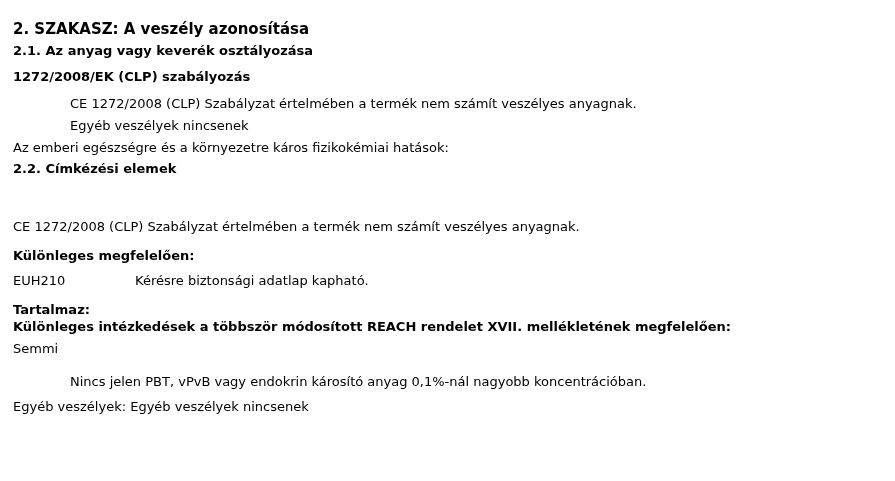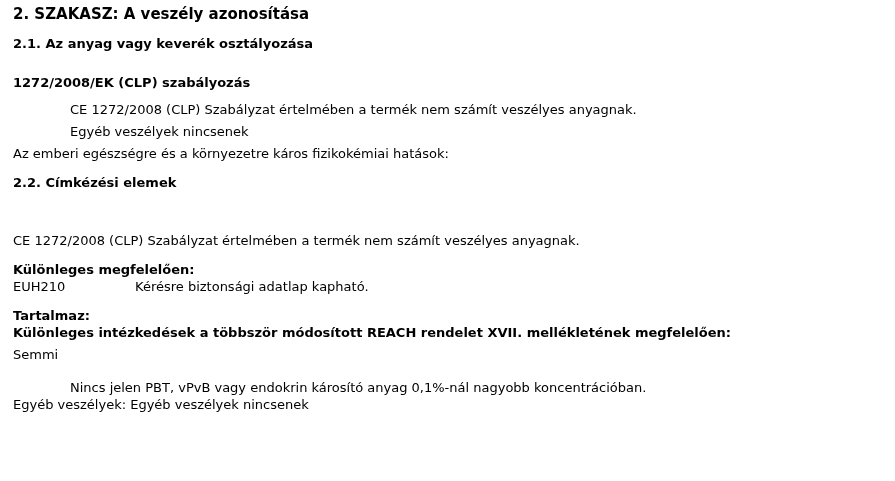--- a/index.html
+++ b/index.html
@@ -8,21 +8,21 @@
     background: #ffffff;
   }
   .doc {
     position: relative;
     width: 895px;
     height: 481px;
     background: #ffffff;
     color: #000000;
     font-family: "DejaVu Sans", "Liberation Sans", sans-serif;
     box-sizing: border-box;
-    padding: 5px 10px 0 13px;
+    padding: 20px 10px 0 13px;
     overflow: hidden;
   }
   .line {
     line-height: 17px;
     font-size: 13px;
     white-space: nowrap;
   }
   .h1 {
     font-size: 15px;
     font-weight: bold;
@@ -34,25 +34,25 @@
   .indent {
     padding-left: 57px;
   }
   .row {
     display: flex;
   }
   .code-col {
     flex: 0 0 122px;
   }
   
-  .mt4  { margin-top: 12px; }
+  .mt4  { margin-top: 4px; }
   .mt5  { margin-top: 5px; }
   .mt6  { margin-top: 0; }
-  .mt8  { margin-top: 0; }
-  .mt9  { margin-top: 22px; }
+  .mt8  { margin-top: 8px; }
+  .mt9  { margin-top: 9px; }
   .mt10 { margin-top: 10px; }
   .mt12 { margin-top: 12px; }
   .mt16 { margin-top: 16px; }
   .mt41 { margin-top: 41px; }
 </style>
 </head>
 <body>
 
 <div class="doc">
 

